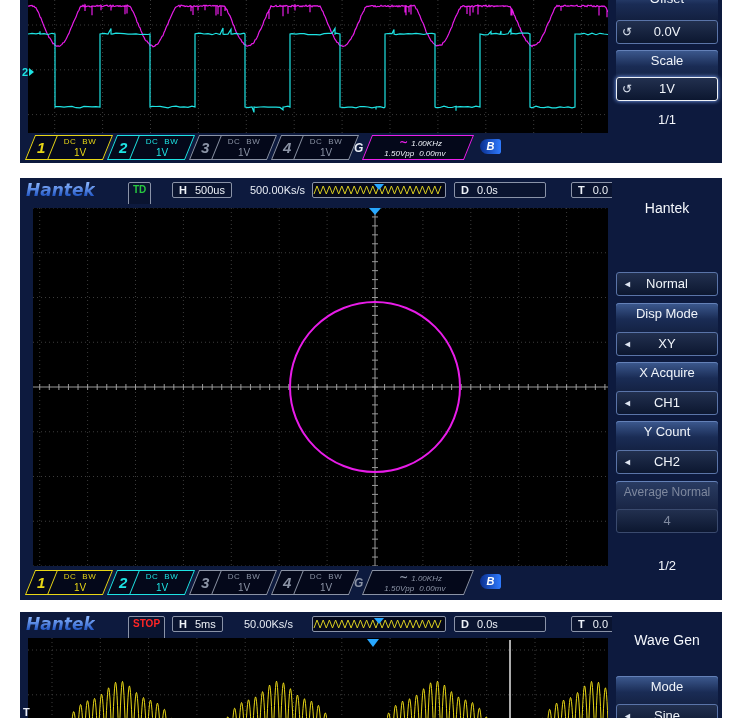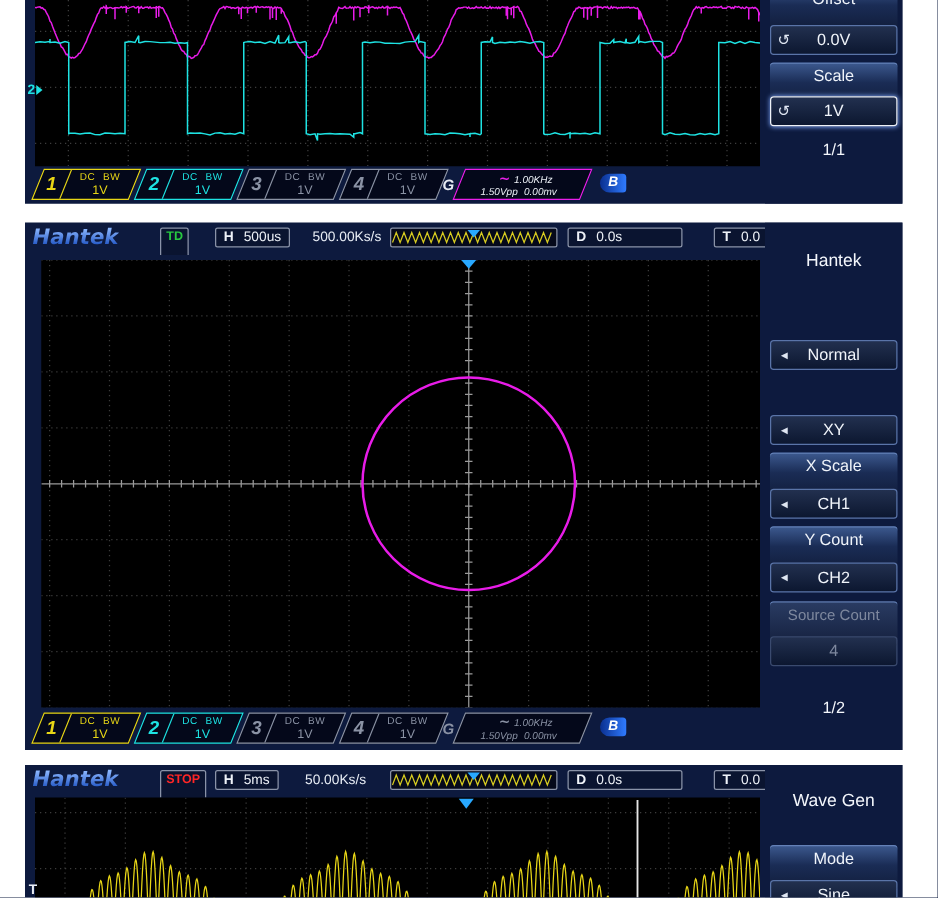--- a/index.html
+++ b/index.html
@@ -346,35 +346,36 @@
       </div>
     </div>
     <span class="bicon">B</span>
   </div>
   <aside class="menu">
     <div class="mtitle" style="top:22px">Hantek</div>
     <div class="mvalue" style="top:94px">
       <i class="arr">◄</i>
       <span>Normal</span>
     </div>
+    <div class="mlabel" style="top:125px">Disp Mode</div>
     <div class="mvalue" style="top:154px">
       <i class="arr">◄</i>
       <span>XY</span>
     </div>
-    <div class="mlabel" style="top:184px">X Scale</div>
+    <div class="mlabel" style="top:184px">X Acquire</div>
     <div class="mvalue" style="top:213px">
       <i class="arr">◄</i>
       <span>CH1</span>
     </div>
     <div class="mlabel" style="top:243px">Y Count</div>
     <div class="mvalue" style="top:272px">
       <i class="arr">◄</i>
       <span>CH2</span>
     </div>
-    <div class="mlabel dis" style="top:303px">Source Count</div>
+    <div class="mlabel dis" style="top:303px">Average Normal</div>
     <div class="mvalue dis" style="top:331px">
       <span>4</span>
     </div>
     <div class="mpage" style="top:380px">1/2</div>
   </aside>
 </section>
 
 <section class="panel" id="panel3">
   <header class="topbar">
     <span class="logo">Hantek</span>

